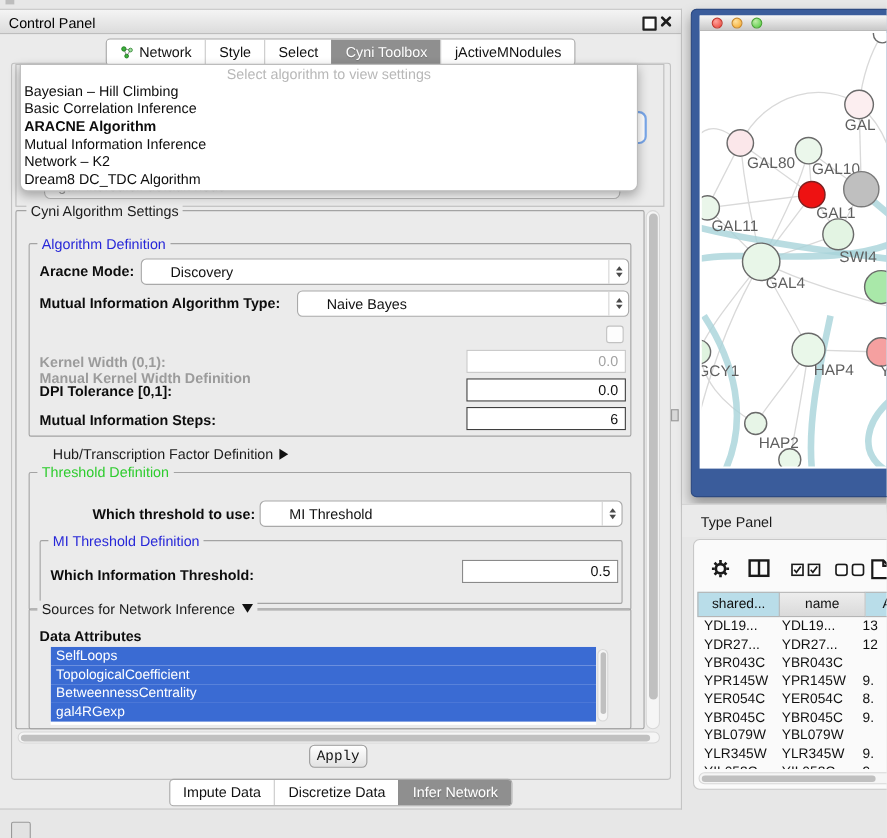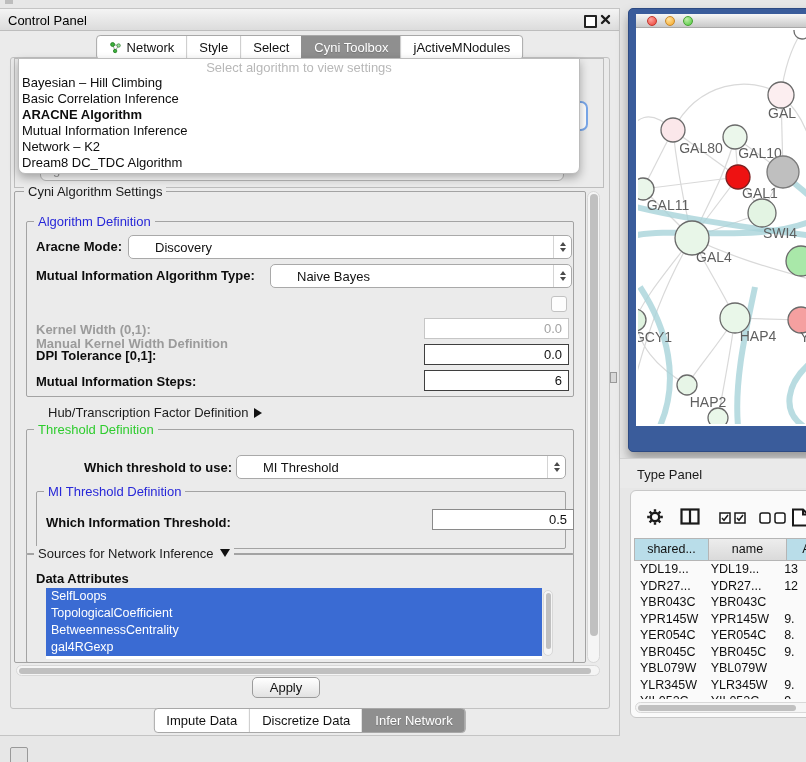--- a/index.html
+++ b/index.html
@@ -38,21 +38,21 @@
   .combo{position:absolute;background:#fff;border:1px solid #a9a9a9;border-radius:5px;font-size:13px;
     display:flex;align-items:center;box-sizing:border-box;height:24px;}
   .combo .txt{flex:1;padding-left:26px;white-space:nowrap;overflow:hidden;}
   .combo .arrows{width:17px;align-self:stretch;border-left:1px solid #d4d4d4;display:flex;flex-direction:column;
     align-items:center;justify-content:center;gap:2px;}
   .aru{width:0;height:0;border-left:3.5px solid transparent;border-right:3.5px solid transparent;border-bottom:4.5px solid #4a4a4a;}
   .ard{width:0;height:0;border-left:3.5px solid transparent;border-right:3.5px solid transparent;border-top:4.5px solid #4a4a4a;}
   .tfield{position:absolute;background:#fff;border:1px solid #3f3f3f;font-size:13px;text-align:right;
     padding-right:6px;height:21px;line-height:19px;box-sizing:border-box;}
   .tfield.dis{border-color:#c6c6c6;color:#a3a3a3;}
-  .tfield.mid{border-color:#8a8a8a;margin-left:12px;}
+  .tfield.mid{border-color:#8a8a8a;}
   .checkbox{position:absolute;width:14px;height:14px;border:1px solid #c2c2c2;border-radius:3px;background:#fdfdfd;}
   .tri-right{display:inline-block;width:0;height:0;border-top:5px solid transparent;border-bottom:5px solid transparent;
     border-left:8px solid #111;vertical-align:-1px;margin-left:6px;}
   .tri-down{display:inline-block;width:0;height:0;border-left:5px solid transparent;border-right:5px solid transparent;
     border-top:8px solid #111;vertical-align:1px;margin-left:6px;}
   .attr-list{position:absolute;background:#fff;overflow:hidden;}
   .attr-item{background:#3a6bd3;color:#fff;font-size:12.5px;line-height:17px;padding-left:5px;}
   .vscroll{position:absolute;background:#f5f5f5;border:1px solid #d8d8d8;border-radius:7px;box-sizing:border-box;}
   .vthumb{position:absolute;background:#c0c0c0;border-radius:6px;}
   .hscroll{position:absolute;background:#f5f5f5;border:1px solid #d8d8d8;border-radius:6px;box-sizing:border-box;}
@@ -218,21 +218,21 @@
   <div class="attr-list" style="left:46px;top:579px;width:496px;height:71px;">
       <div class="attr-item">SelfLoops</div>
       <div class="attr-item">TopologicalCoefficient</div>
       <div class="attr-item">BetweennessCentrality</div>
       <div class="attr-item">gal4RGexp</div>
     </div>
   <div class="vscroll" style="left:543px;top:581px;width:10px;height:66px;">
     <div class="vthumb" style="left:1.5px;top:2px;width:5px;height:56px;"></div>
   </div>
 
-  <div class="btn" style="left:252px;top:668px;width:68px;">Apply</div>
+  <div class="btn" style="left:281px;top:668px;width:53px;font-family:Liberation Mono, monospace;">Apply</div>
 
   <div class="abs tabbar" style="top:699px;">
     <div class="tab">
       <span>Impute Data</span>
     </div>
     <div class="tab">
       <span>Discretize Data</span>
     </div>
     <div class="tab selected">
       <span>Infer Network</span>

